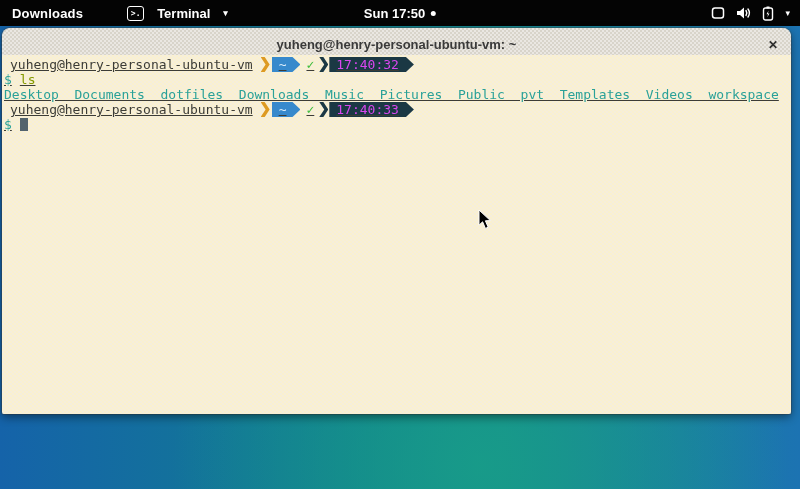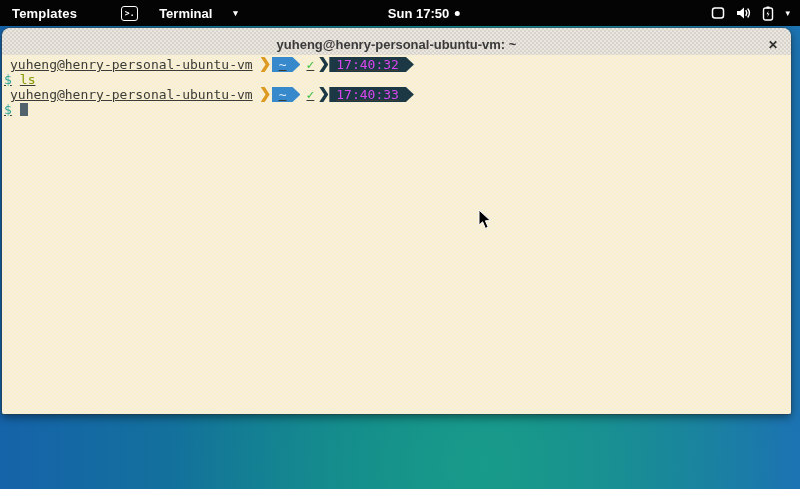--- a/index.html
+++ b/index.html
@@ -11,31 +11,31 @@
       radial-gradient(ellipse 55% 85% at 60% 95%, rgba(24,158,136,.85) 0%, rgba(20,140,140,0) 70%),
       linear-gradient(90deg, #1563a9 0%, #11808e 46%, #17898f 63%, #1c73b2 100%);
   }
 
   
   .top-bar {
     position:absolute; top:0; left:0; right:0; height:26px; background:#040404;
     display:flex; align-items:center; color:#fff; font-size:13px;
   }
   .activities { margin-left:12px; font-weight:700; letter-spacing:.2px; cursor:default; }
-  .app-menu { display:flex; align-items:center; gap:21px; margin-left:44px; font-weight:700; }
+  .app-menu { display:flex; align-items:center; gap:13px; margin-left:44px; font-weight:700; }
   .terminal-app-icon {
     width:17px; height:15px; border:1px solid #fff; border-radius:3px;
     font-family:"DejaVu Sans Mono", monospace; font-size:8px; line-height:13px;
     text-align:center; color:#fff;
   }
   .terminal-app-icon::before { content:">."; }
   .caret-down { font-size:9px; line-height:9px; }
   .clock-area {
     position:absolute; left:50%; transform:translateX(-50%);
-    display:flex; align-items:center; gap:6px; font-weight:700;margin-left:24px;
+    display:flex; align-items:center; gap:6px; font-weight:700;
   }
   .notif-dot { width:5px; height:5px; border-radius:50%; background:#fff; }
   .status-area { position:absolute; right:10px; display:flex; align-items:center; gap:11px; }
   .status-area svg { display:block; }
 
   
   .window {
     position:absolute; left:2px; top:28px; width:789px; height:386px;
     border-radius:8px 8px 2px 2px; overflow:hidden;
     box-shadow:0 3px 10px rgba(0,0,0,.45), 0 0 0 1px rgba(70,70,70,.35);
@@ -88,21 +88,21 @@
   .block-cursor { display:inline-block; width:8px; height:13px; background:#52636d; }
 
   .mouse-cursor { position:absolute; left:478px; top:209px; }
 </style>
 </head>
 <body>
 
 <div id="screen">
 
   <div class="top-bar">
-    <span class="activities">Templates</span>
+    <span class="activities">Downloads</span>
     <div class="app-menu">
       <span class="terminal-app-icon"></span>
       <span>Terminal</span>
       <span class="caret-down">▾</span>
     </div>
     <div class="clock-area">
       <span>Sun 17:50</span>
       <span class="notif-dot"></span>
     </div>
     <div class="status-area">
@@ -146,20 +146,23 @@
         <span class="check-mark">✓</span>
         <span class="pl-chevron dark"></span>
         <span class="pl-seg dark">17:40:32</span>
       </div>
 
       <div class="term-line">
         <span class="dollar">$</span>
         <span class="cmd-text">ls</span>
       </div>
 
+      <div class="term-line">
+        <span class="dir-listing">Desktop  Documents  dotfiles  Downloads  Music  Pictures  Public  pvt  Templates  Videos  workspace</span>
+      </div>
 
       <div class="term-line">
         <span class="user-host">yuheng@henry-personal-ubuntu-vm</span>
         <span class="pl-chevron orange"></span>
         <span class="pl-seg blue">~</span>
         <span class="check-mark">✓</span>
         <span class="pl-chevron dark"></span>
         <span class="pl-seg dark">17:40:33</span>
       </div>
 

